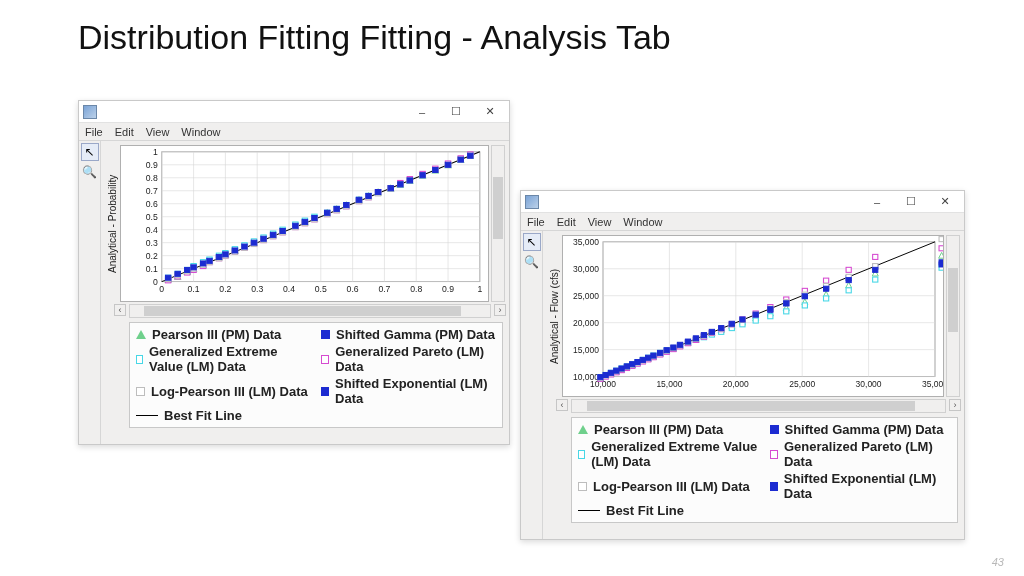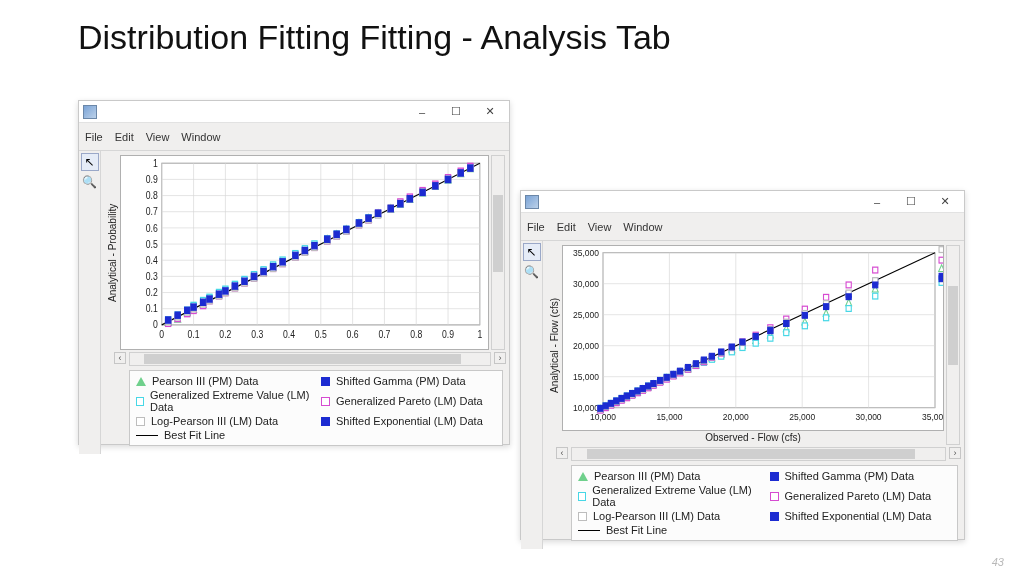--- a/index.html
+++ b/index.html
@@ -55,21 +55,21 @@
     background: linear-gradient(135deg,#7aa3d6,#bcd1e9);
     border: 1px solid #6b87a8;
   }
   .tb-btn {
     width: 34px; height: 20px;
     display: flex; align-items: center; justify-content: center;
     font-size: 11px; color: #444;
   }
 
   .menubar {
-    height: 28px;
+    height: 18px;
     display: flex;
     align-items: center;
     gap: 12px;
     padding: 0 6px;
     font-size: 11px;
     color: #333;
     background: #f0efee;
     border-bottom: 1px solid #d6d6d6;
   }
   .menubar span { cursor: default; }
@@ -149,30 +149,31 @@
   .chartbox {
     flex: 1;
     display: flex;
     flex-direction: column;
     min-width: 0;
   }
   svg.chart { flex: 1; background: #ffffff; border: 1px solid #b0b0b0; }
   .xlabel { font-size: 10px; color: #222; text-align: center; padding: 1px 0 2px 0; }
 
   .legend {
-    margin: 2px 6px 8px 28px;
+    margin: 2px 6px 16px 28px;
     border: 1px solid #c8c8c8;
     background: #fcfcfc;
     padding: 4px 6px;
     display: grid;
     grid-template-columns: 1fr 1fr;
     column-gap: 10px;
     row-gap: 2px;
-    font-size: 11px;
+    font-size: 13px;
     color: #222;
+    font-weight: bold;
   }
   .legend .item { display: flex; align-items: center; gap: 6px; }
   .legend .item.full { grid-column: 1 / span 2; }
   .sq { width: 9px; height: 9px; display: inline-block; }
   .sq.outline { background: #fff; border: 1.5px solid var(--c); }
   .sq.fill    { background: var(--c); border: 1px solid var(--c); }
   .sq.tri {
     width: 0; height: 0;
     border-left: 5px solid transparent;
     border-right: 5px solid transparent;
@@ -710,21 +711,20 @@
               <rect x="176.84" y="83.464" width="5.2" height="5.2" fill="#1c2bd1" stroke="#1c2bd1"></rect>
               <rect x="190.12" y="78.46000000000001" width="5.2" height="5.2" fill="#1c2bd1" stroke="#1c2bd1"></rect>
               <rect x="204.728" y="72.9" width="5.2" height="5.2" fill="#1c2bd1" stroke="#1c2bd1"></rect>
               <rect x="220.66400000000002" y="66.784" width="5.2" height="5.2" fill="#1c2bd1" stroke="#1c2bd1"></rect>
               <rect x="239.256" y="59.556000000000004" width="5.2" height="5.2" fill="#1c2bd1" stroke="#1c2bd1"></rect>
               <rect x="260.504" y="51.772" width="5.2" height="5.2" fill="#1c2bd1" stroke="#1c2bd1"></rect>
               <rect x="283.08" y="42.876" width="5.2" height="5.2" fill="#1c2bd1" stroke="#1c2bd1"></rect>
               <rect x="309.64" y="32.31199999999999" width="5.2" height="5.2" fill="#1c2bd1" stroke="#1c2bd1"></rect>
               <rect x="376.03999999999996" y="26.752000000000002" width="5.2" height="5.2" fill="#1c2bd1" stroke="#1c2bd1"></rect>
             </svg>
-          <div class="xlabel">Observed - Flow (cfs)</div>
         </div>
         <div class="vscroll">
             <div class="vthumb"></div>
           </div>
       </div>
       <div class="hscroll">
         <span class="ar l">‹</span>
         <div class="hthumb"></div>
         <span class="ar r">›</span>
       </div>

